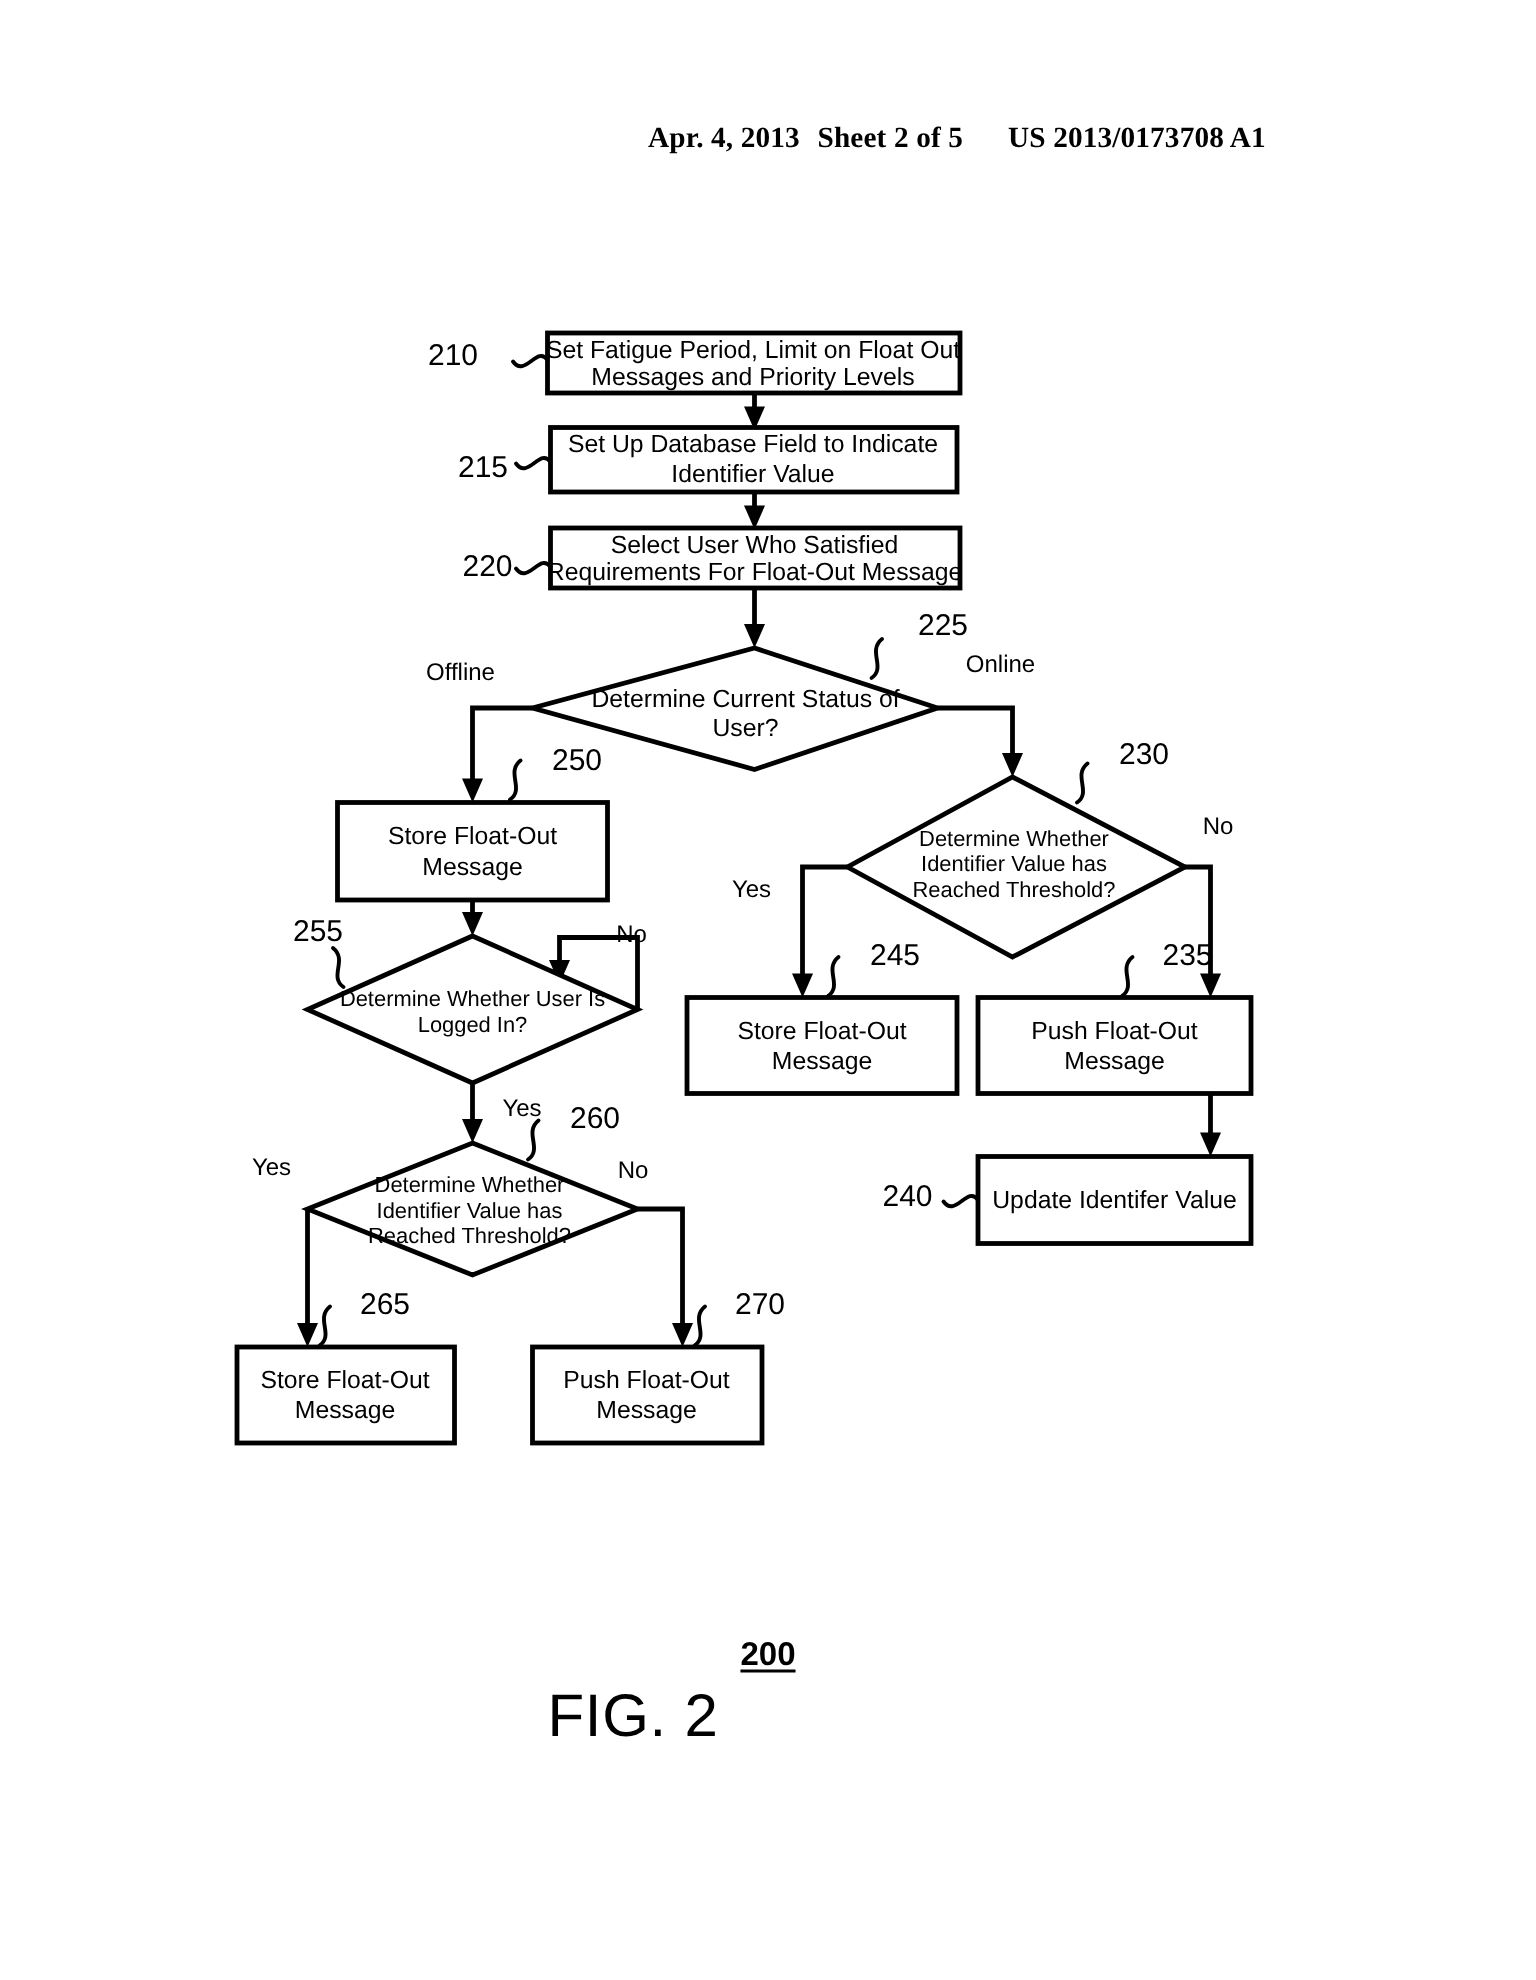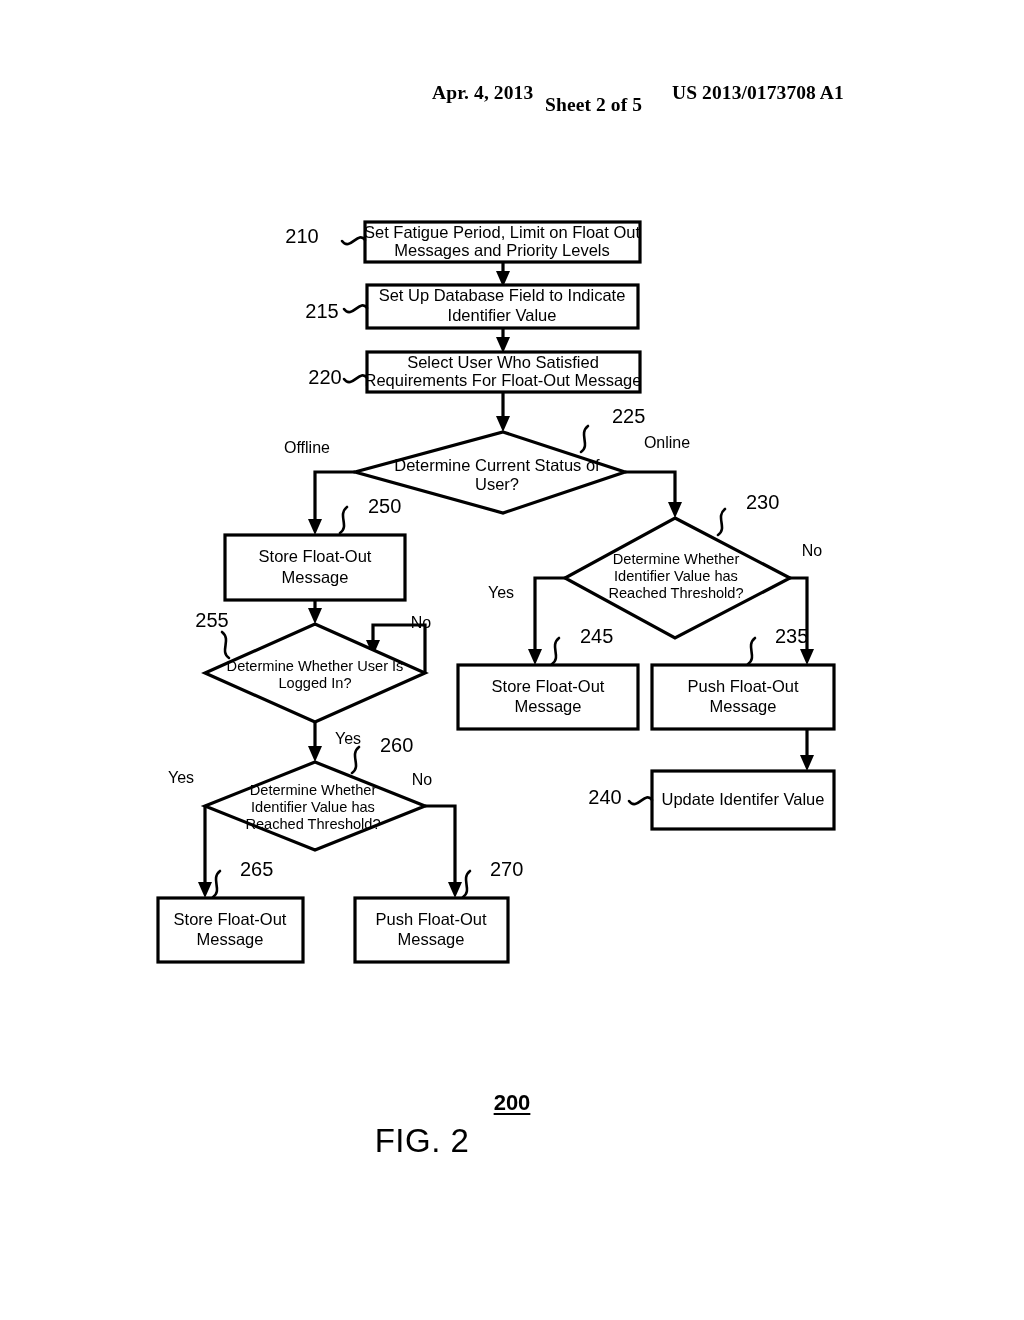--- a/index.html
+++ b/index.html
@@ -24,21 +24,21 @@
     width: 1024px;
     height: 34px;
     font-family: "Liberation Serif", serif;
     font-weight: bold;
     font-size: 19.5px;
     letter-spacing: 0.1px;
     white-space: nowrap;
   }
   #page-header .h-pub   { position: absolute; left: 131px;  top: 0; }
   #page-header .h-date  { position: absolute; left: 432px;  top: 0; }
-  #page-header .h-sheet { position: absolute; left: 545px;  top: 12px; }
+  #page-header .h-sheet { position: absolute; left: 545px;  top: 0; }
   #page-header .h-num   { position: absolute; left: 672px;  top: 0; }
 
   
   #figure-area {
     position: absolute;
     top: 0;
     left: 0;
     width: 1024px;
     height: 1320px;
   }
@@ -113,21 +113,21 @@
     text-decoration: underline;
     text-underline-offset: 3px;
   }
   #caption-title {
     position: absolute;
     top: 1122px;
     left: 0;
     width: 844px;
     text-align: center;
     font-family: "Liberation Sans", sans-serif;
-    font-size: 33px;
+    font-size: 40px;
     letter-spacing: 0.5px;
   }
 </style>
 </head>
 <body>
 
 <div id="page-header">
   <span class="h-date">Apr. 4, 2013</span>
   <span class="h-sheet">Sheet 2 of 5</span>
   <span class="h-num">US 2013/0173708 A1</span>

